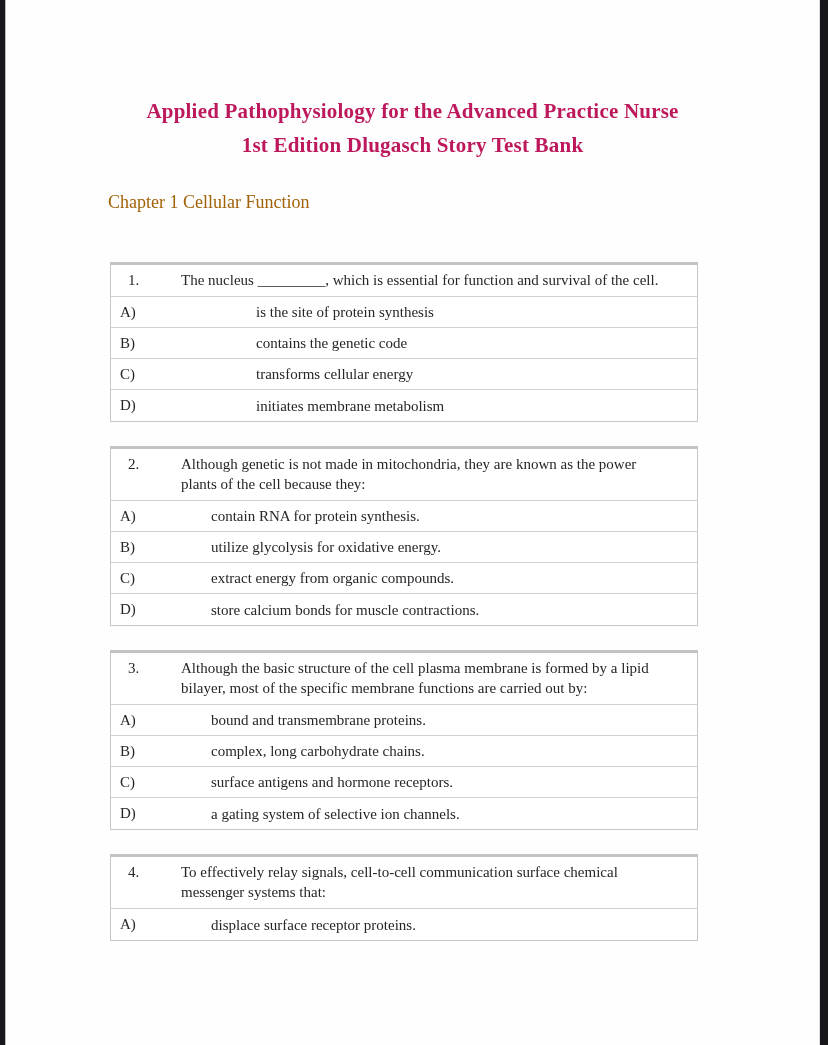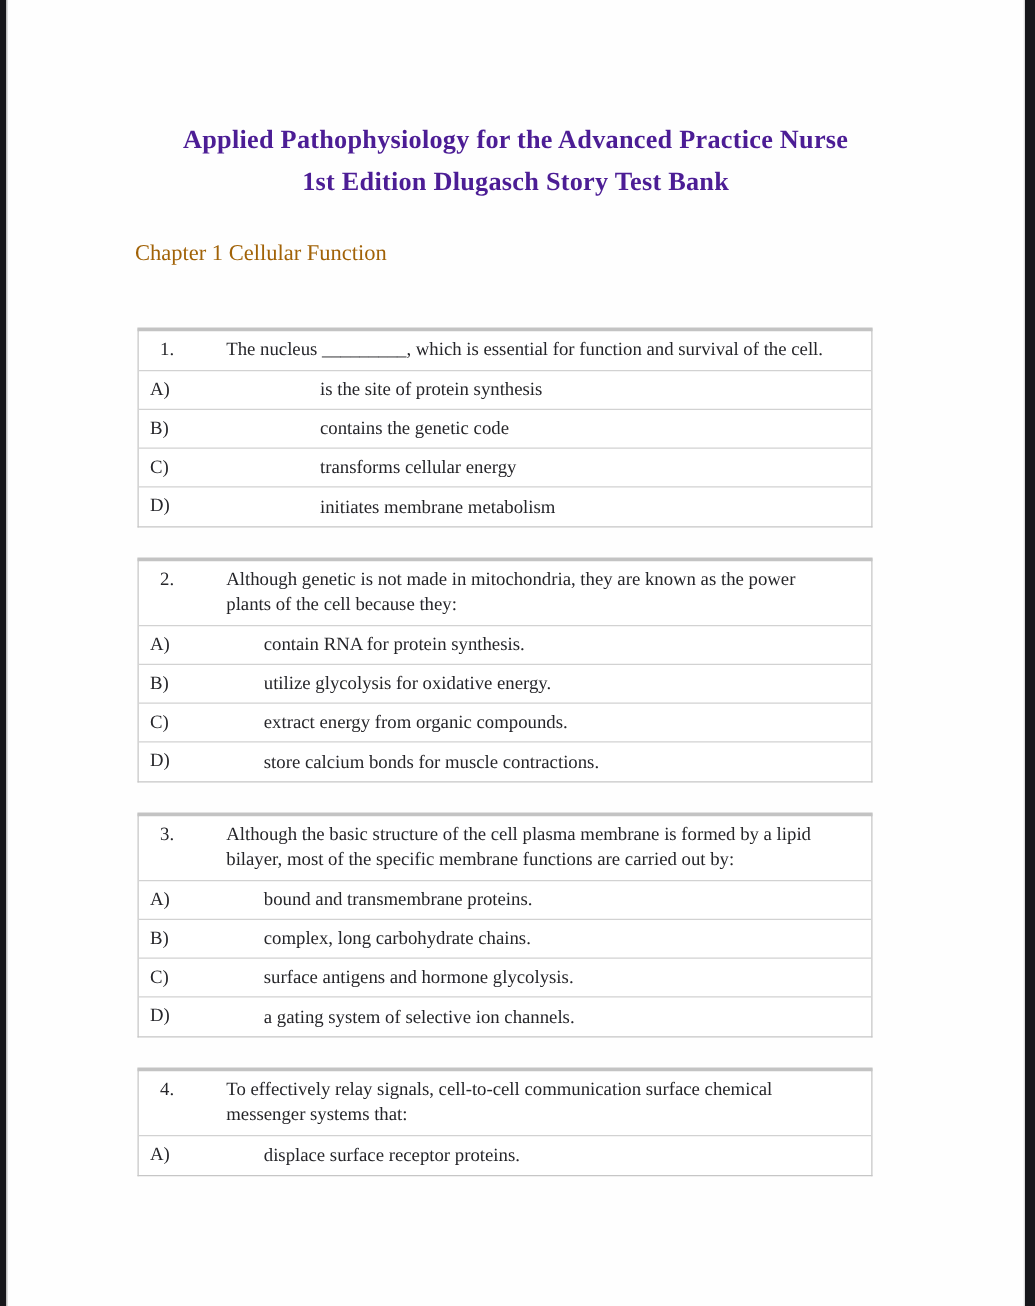--- a/index.html
+++ b/index.html
@@ -17,21 +17,21 @@
     background:#fefefe;
     border-left:1px solid #bdbdbd;
     border-right:1px solid #dcdcdc;
   }
   .doc-title {
     margin-top:94px;
     text-align:center;
     font-weight:bold;
     font-size:21px;
     line-height:34px;
-    color:#4c1d95;
+    color:#be185d;
     letter-spacing:0.2px;
   }
   .chapter-heading {
     margin:30px 0 0 102px;
     font-size:18px;
     line-height:20px;
     color:#a16207;
   }
   .questions {
     margin:50px 0 0 104px;
@@ -150,21 +150,21 @@
       <div class="opt-row">
         <div class="opt-label">A)</div>
         <div class="opt-text">bound and transmembrane proteins.</div>
       </div>
       <div class="opt-row">
         <div class="opt-label">B)</div>
         <div class="opt-text">complex, long carbohydrate chains.</div>
       </div>
       <div class="opt-row">
         <div class="opt-label">C)</div>
-        <div class="opt-text">surface antigens and hormone glycolysis.</div>
+        <div class="opt-text">surface antigens and hormone receptors.</div>
       </div>
       <div class="opt-row">
         <div class="opt-label">D)</div>
         <div class="opt-text">a gating system of selective ion channels.</div>
       </div>
     </div>
 
     <div class="qtable">
       <div class="q-row">
         <div class="q-num">4.</div>

